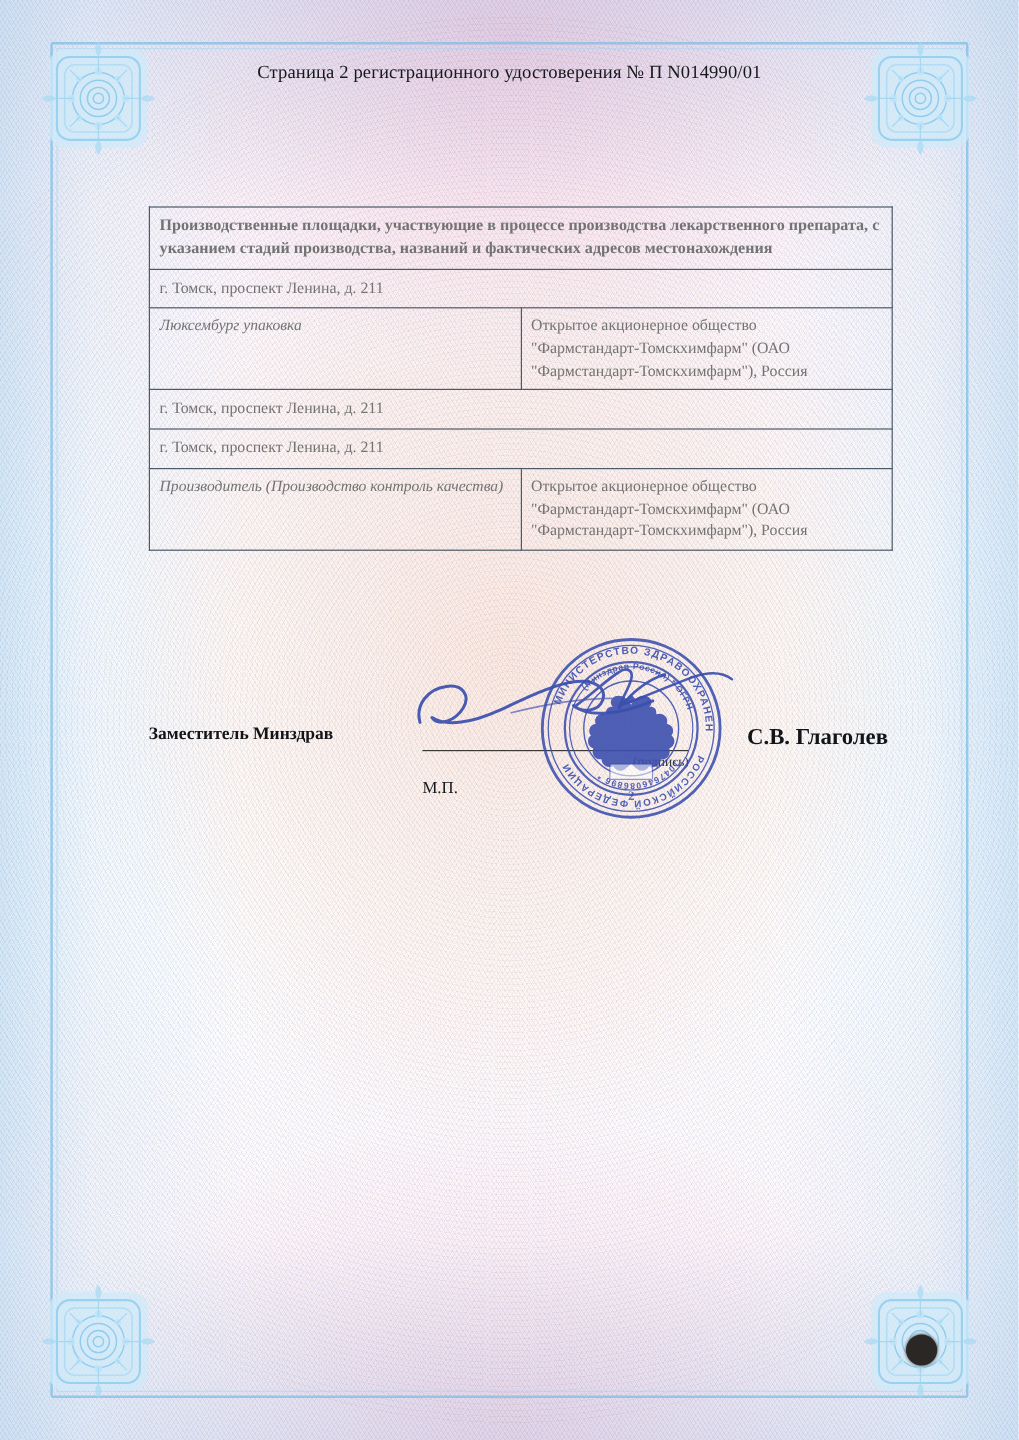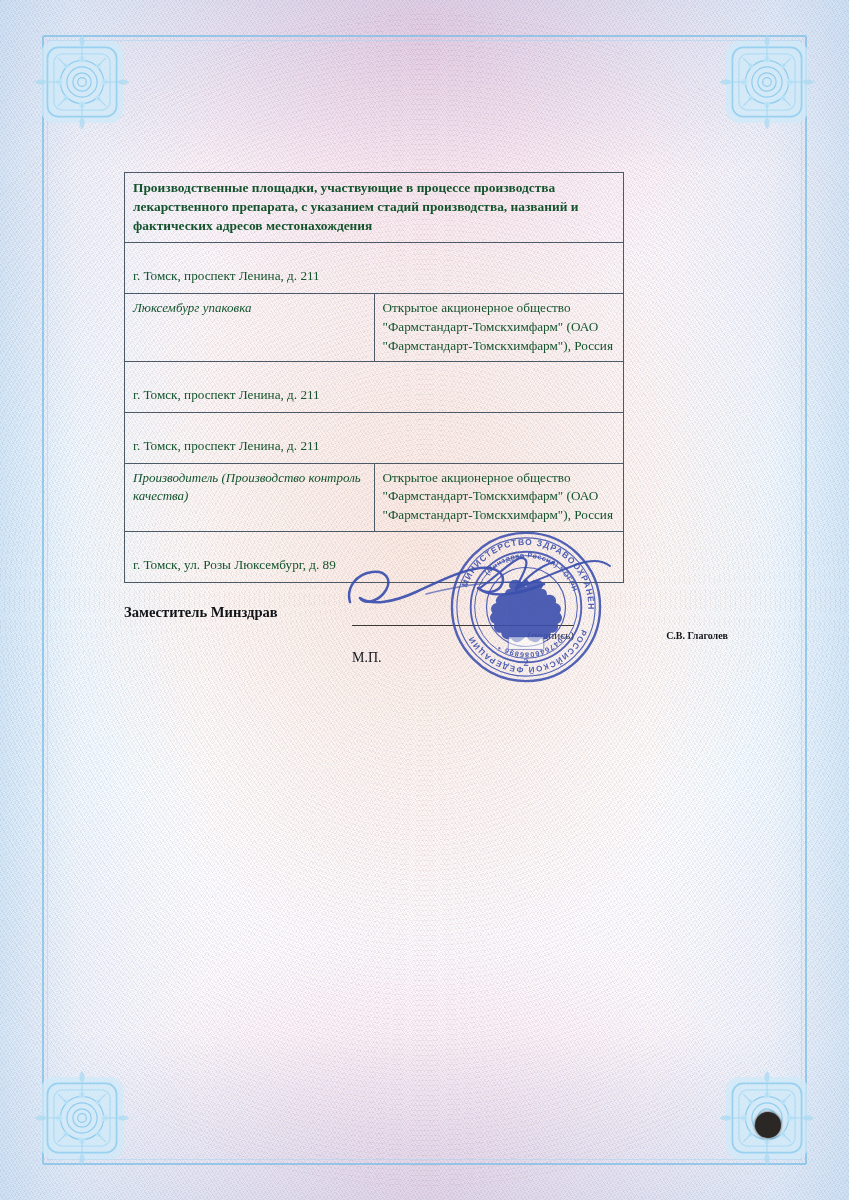--- a/index.html
+++ b/index.html
@@ -110,24 +110,24 @@
     font-size: 15.5px;
     color: #16181c;
     letter-spacing: .1px;
   }
 
   
   .site-table {
     position: absolute;
     left: 124px;
     top: 172px;
-    width: 500px;
+    width: 620px;
     border-collapse: collapse;
     table-layout: fixed;
-    color: #14532d;
+    color: #737373;
     background: transparent;
   }
   .site-table td {
     border: 1px solid #4c5a68;
     padding: 5px 8px 6px 8px;
     vertical-align: top;
     font-size: 13.2px;
     line-height: 1.42;
     background: transparent;
   }
@@ -140,21 +140,21 @@
   .site-table td.stage {
     font-style: italic;
     width: 351px;
     font-size: 13px;
   }
   .site-table td.org {
     font-size: 13.2px;
   }
   .site-table td.addr {
     font-size: 13.2px;
-    padding-top: 24px;
+    padding-top: 6px;
     padding-bottom: 7px;
   }
   .org-line { display: block; white-space: nowrap; }
 
   
   .sign-area {
     position: absolute;
     left: 124px;
     top: 596px;
     width: 620px;
@@ -190,27 +190,26 @@
     position: absolute;
     left: 228px;
     top: 54px;
     width: 202px;
     text-align: left;
     font-size: 14px;
     color: #15171b;
   }
   .sign-name {
     position: absolute;
-    right: 16px;
+    right: 4px;
     top: 8px;
     font-weight: bold;
-    font-size: 10px;
+    font-size: 19px;
     color: #121418;
     white-space: nowrap;
-    margin-top: 26px;
   }
 
   
   .stamp {
     position: absolute;
     left: 447px;
     top: 528px;
     width: 158px;
     height: 158px;
     pointer-events: none;
@@ -277,20 +276,21 @@
     </svg>
   <svg class="rosette bl" viewBox="0 0 100 100">
       <use href="#ros"></use>
     </svg>
   <svg class="rosette br" viewBox="0 0 100 100">
       <use href="#ros"></use>
     </svg>
 
   <div class="punch-dot"></div>
 
+  <div class="doc-header">Страница 2 регистрационного удостоверения № П N014990/01</div>
 
   <table class="site-table">
     <tbody>
       <tr>
         <td class="head" colspan="2">Производственные площадки, участвующие в процессе производства лекарственного препарата, с указанием стадий производства, названий и фактических адресов местонахождения</td>
       </tr>
 
       <tr>
         <td class="addr" colspan="2">г. Томск, проспект Ленина, д. 211</td>
       </tr>
@@ -311,23 +311,20 @@
         <td class="addr" colspan="2">г. Томск, проспект Ленина, д. 211</td>
       </tr>
 
       <tr>
         <td class="stage">Производитель (Производство контроль качества)</td>
         <td class="org">
           <span class="org-line">Открытое акционерное общество</span>
           <span class="org-line">"Фармстандарт-Томскхимфарм" (ОАО</span>
           <span class="org-line">"Фармстандарт-Томскхимфарм"), Россия</span>
         </td>
-      </tr>
-      <tr>
-        <td class="addr" colspan="2">г. Томск, ул. Розы Люксембург, д. 89</td>
       </tr>
     </tbody>
   </table>
 
   <div class="sign-area">
     <div class="sign-title">Заместитель Минздрав</div>
     <div class="sign-rule"></div>
     <div class="sign-caption">(подпись)</div>
     <div class="sign-mp">М.П.</div>
     <div class="sign-name">С.В. Глаголев</div>

